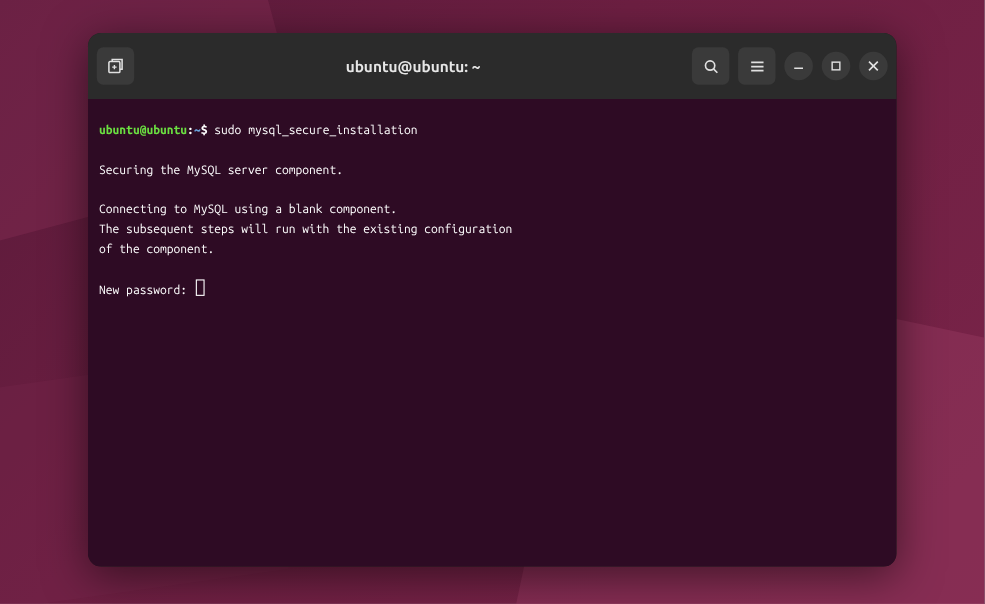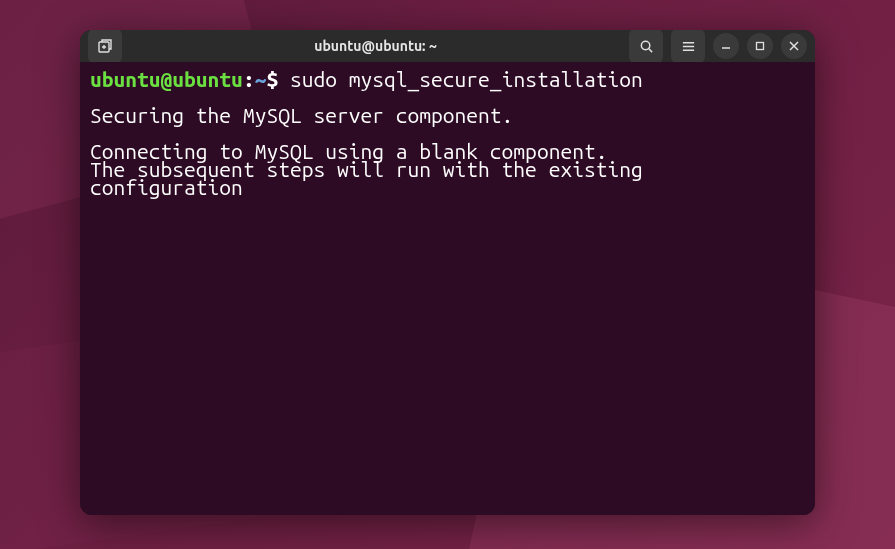--- a/index.html
+++ b/index.html
@@ -26,21 +26,21 @@
       width: 735px;
       height: 485px;
       background: #1e1e1e;
       border-radius: 12px;
       box-shadow: 0 8px 40px rgba(0,0,0,0.5);
       display: flex;
       flex-direction: column;
       overflow: hidden;
     }
     .titlebar {
-      height: 32px;
+      height: 60px;
       background: #2b2b2b;
       display: flex;
       align-items: center;
       padding: 0 8px;
       flex-shrink: 0;
     }
     .tb-left { display: flex; align-items: center; }
     .tb-center { flex: 1; text-align: center; color: #e6e6e6; font-size: 14px; font-weight: 600; }
     .tb-right { display: flex; align-items: center; gap: 8px; }
     .tb-btn {
@@ -60,23 +60,23 @@
       background: #3a3a3a;
       display: flex;
       align-items: center;
       justify-content: center;
       cursor: pointer;
     }
     .tb-btn svg, .tb-winbtn svg { display: block; }
     .terminal-body {
       flex: 1;
       background: #2e0b24;
-      padding: 8px 10px;
+      padding: 20px 10px;
       font-family: "Ubuntu Mono", Menlo, Consolas, monospace;
-      font-size: 21px;
+      font-size: 11px;
       line-height: 18px;
       color: #ffffff;
       overflow: hidden;
     }
     .prompt-user { color: #6be041; font-weight: bold; }
     .prompt-colon { color: #ffffff; font-weight: bold; }
     .prompt-path { color: #6aa3dc; font-weight: bold; }
     .prompt-cmd { color: #ffffff; }
     .line { white-space: pre-wrap; }
     .cursor {
@@ -136,15 +136,17 @@
       </div>
     </div>
   </div>
   <div class="terminal-body">
     <div class="line"><span class="prompt-user">ubuntu@ubuntu</span><span class="prompt-colon">:</span><span class="prompt-path">~</span><span class="prompt-colon">$</span> <span class="prompt-cmd">sudo mysql_secure_installation</span></div>
     <div class="line">&nbsp;</div>
     <div class="line">Securing the MySQL server component.</div>
     <div class="line">&nbsp;</div>
     <div class="line">Connecting to MySQL using a blank component.</div>
     <div class="line">The subsequent steps will run with the existing configuration</div>
+    <div class="line">of the component.</div>
     <div class="line">&nbsp;</div>
+    <div class="line"><span>New password: </span><span class="cursor"></span></div>
   </div>
 </div>
 
 </body></html>

